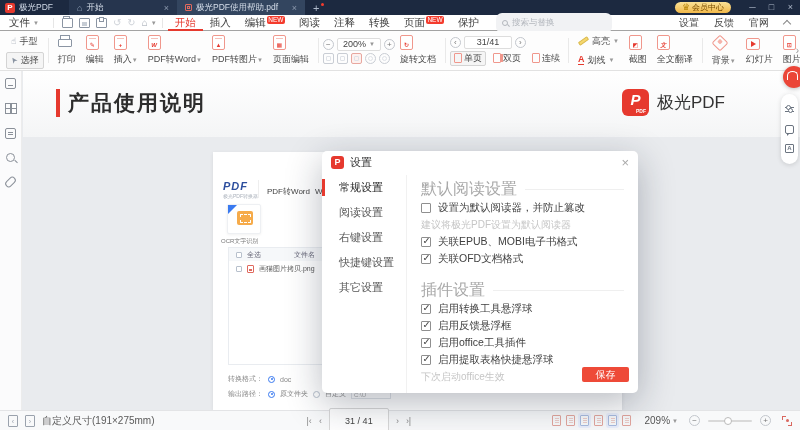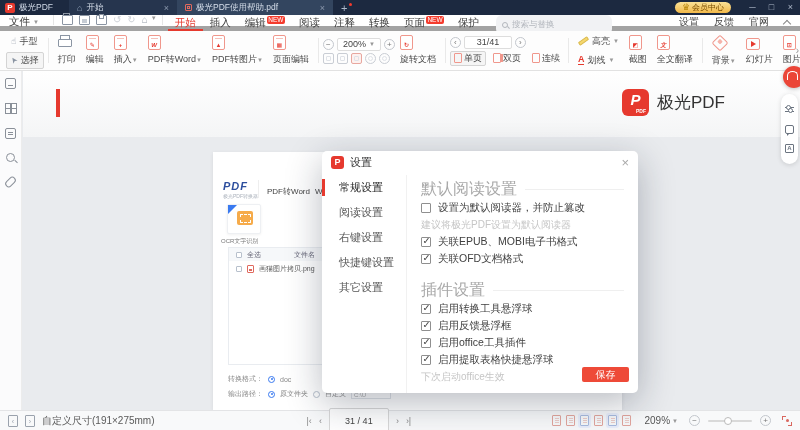--- a/index.html
+++ b/index.html
@@ -6,34 +6,34 @@
 html,body{width:800px;height:430px;overflow:hidden}
 body{font-family:"Liberation Sans","DejaVu Sans",sans-serif;-webkit-font-smoothing:antialiased}
 .app{position:relative;width:800px;height:430px;background:#e9ebee;overflow:hidden}
 
 
 .titlebar{position:absolute;top:0;left:0;right:0;height:15px;background:#1c2940;display:flex;align-items:center;color:#c9d4e3}
 .applogo{width:10px;height:10px;background:#e6392e;border-radius:2px;color:#fff;font-size:8px;font-weight:bold;line-height:10px;text-align:center;margin:0 4px 0 5px}
 .appname{font-size:8.5px;color:#cfd8e6}
 .ttab{height:15px;display:flex;align-items:center;gap:4px;font-size:8.5px;color:#d7dfeb;padding:0 8px}
 .ttab.home{background:#26354e;margin-left:16px;width:108px}
-.ttab.doc{background:#33455f;width:156px}
+.ttab.doc{background:#33455f;width:128px}
 .ttab .tclose{margin-left:auto;color:#8b98ad;font-size:9px}
 .homeic{color:#9fb0c6;font-size:9px}
 .docic{width:7px;height:7px;border:1px solid #e0695e;border-radius:1px;position:relative}
 .docic::after{content:"";position:absolute;inset:1px;border:1px solid #e0695e}
 .newtabbtn{color:#aebacb;font-size:11px;padding:0 8px;position:relative}
 .newtabbtn i{position:absolute;top:1px;right:3px;width:3px;height:3px;border-radius:50%;background:#f43b2d}
 .tb-right{margin-left:auto;display:flex;align-items:center}
 .member{height:11px;background:linear-gradient(#fbe297,#f2b94a);border-radius:6px;display:flex;align-items:center;gap:2px;padding:0 7px;font-size:8px;color:#7a4d00;margin-right:12px}
 .member .crown{color:#b8860b;font-size:9px;line-height:9px}
 .winbtn{width:19px;text-align:center;font-size:9px;color:#aeb9c9;line-height:15px}
 
 
-.menubar{position:absolute;top:15px;left:0;right:0;height:16px;background:#fff;border-bottom:5px solid #a3a3a3;display:flex;align-items:flex-start;font-size:10.5px;color:#3c3c3c}
+.menubar{position:absolute;top:15px;left:0;right:0;height:16px;background:#fff;border-bottom:1px solid #a3a3a3;display:flex;align-items:center;font-size:10.5px;color:#3c3c3c}
 .filebtn{display:flex;align-items:center;gap:3px;padding:0 9px;font-size:10.5px}
 .caret{font-size:6px;color:#999}
 .mico{width:11px;height:10px;border:1px solid #8b95a3;border-radius:1px;margin:0 3px;position:relative}
 .mico.folder::before{content:"";position:absolute;top:-3px;left:0;width:5px;height:2px;border:1px solid #8b95a3;border-bottom:none}
 .mico.save::after{content:"";position:absolute;left:2px;bottom:1px;right:2px;height:4px;background:#c6ccd4}
 .mico.printer::after{content:"";position:absolute;left:2px;top:-2px;right:2px;height:3px;border:1px solid #8b95a3;background:#fff}
 .mglyph{font-size:10px;color:#9aa2ad;margin:0 3px;line-height:10px}
 .mglyph.dis{color:#cfd3d9}
 .msep{width:1px;height:10px;background:#e6e6e6;margin:0 5px}
 .mtab{height:16px;display:flex;align-items:center;padding:0 7px;position:relative}
@@ -398,20 +398,21 @@
   <div class="rail">
     <span class="ric outline"></span>
     <span class="ric grid"></span>
     <span class="ric comment"></span>
     <span class="ric search"></span>
     <span class="ric clip"></span>
   </div>
 
   <div class="banner">
     <span class="redbar"></span>
+    <span class="btitle">产品使用说明</span>
     <div class="brand">
       <span class="brandlogo">
           <span class="bp">P</span>
           <span class="bpdf">PDF</span>
         </span>
       <span class="brandname">极光PDF</span>
     </div>
   </div>
 
   <div class="page">

